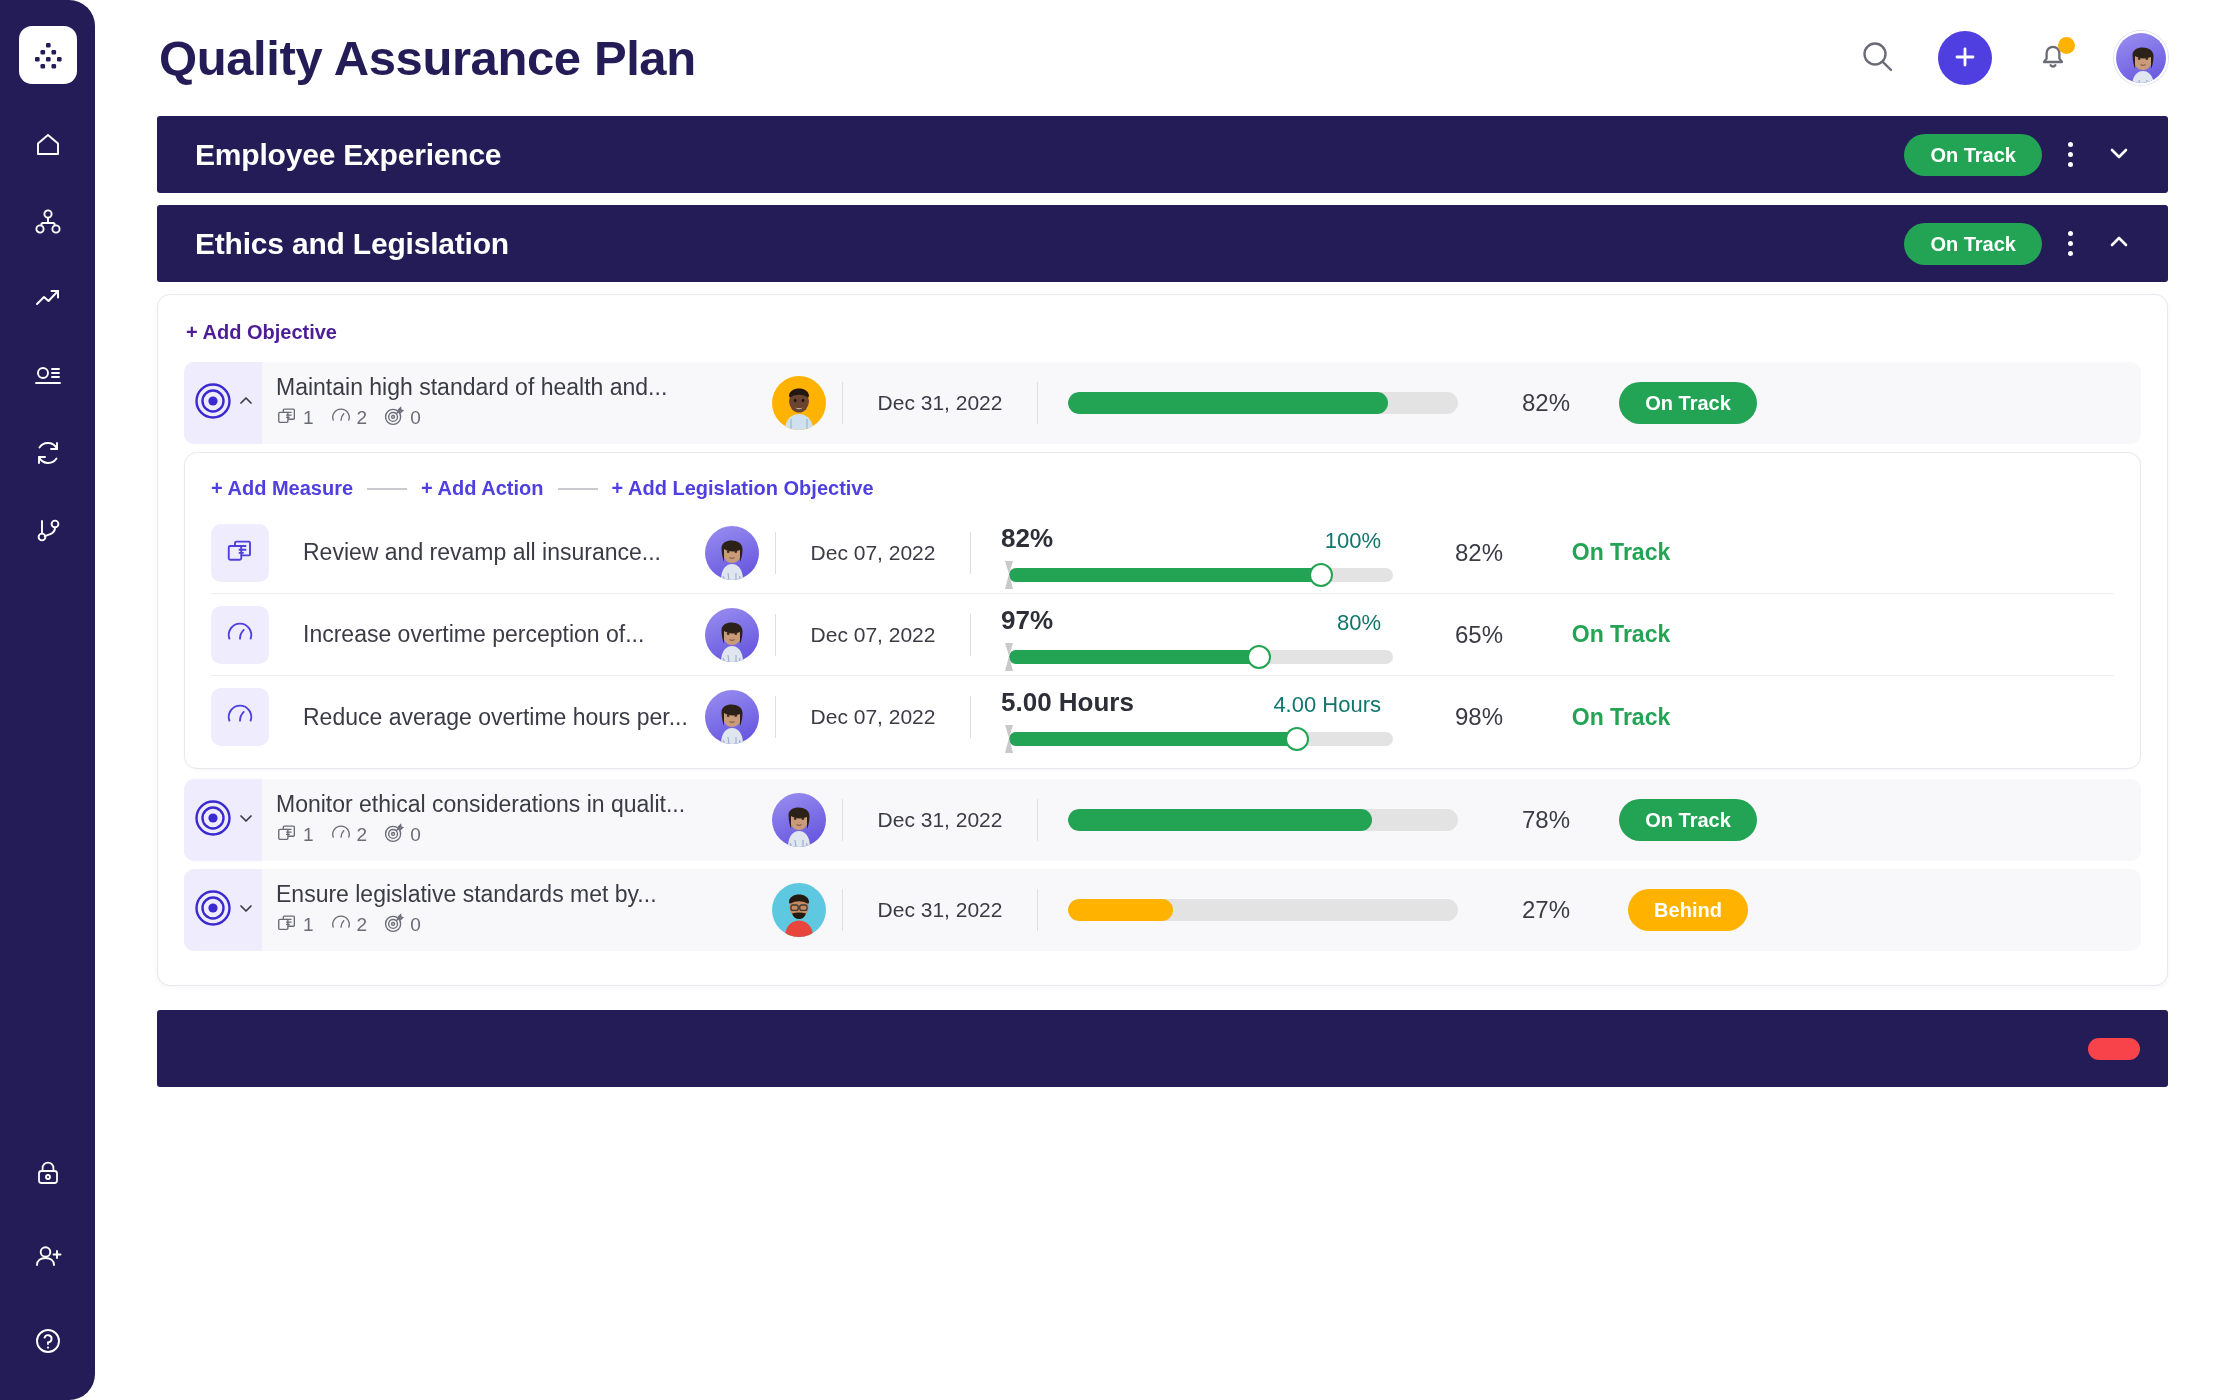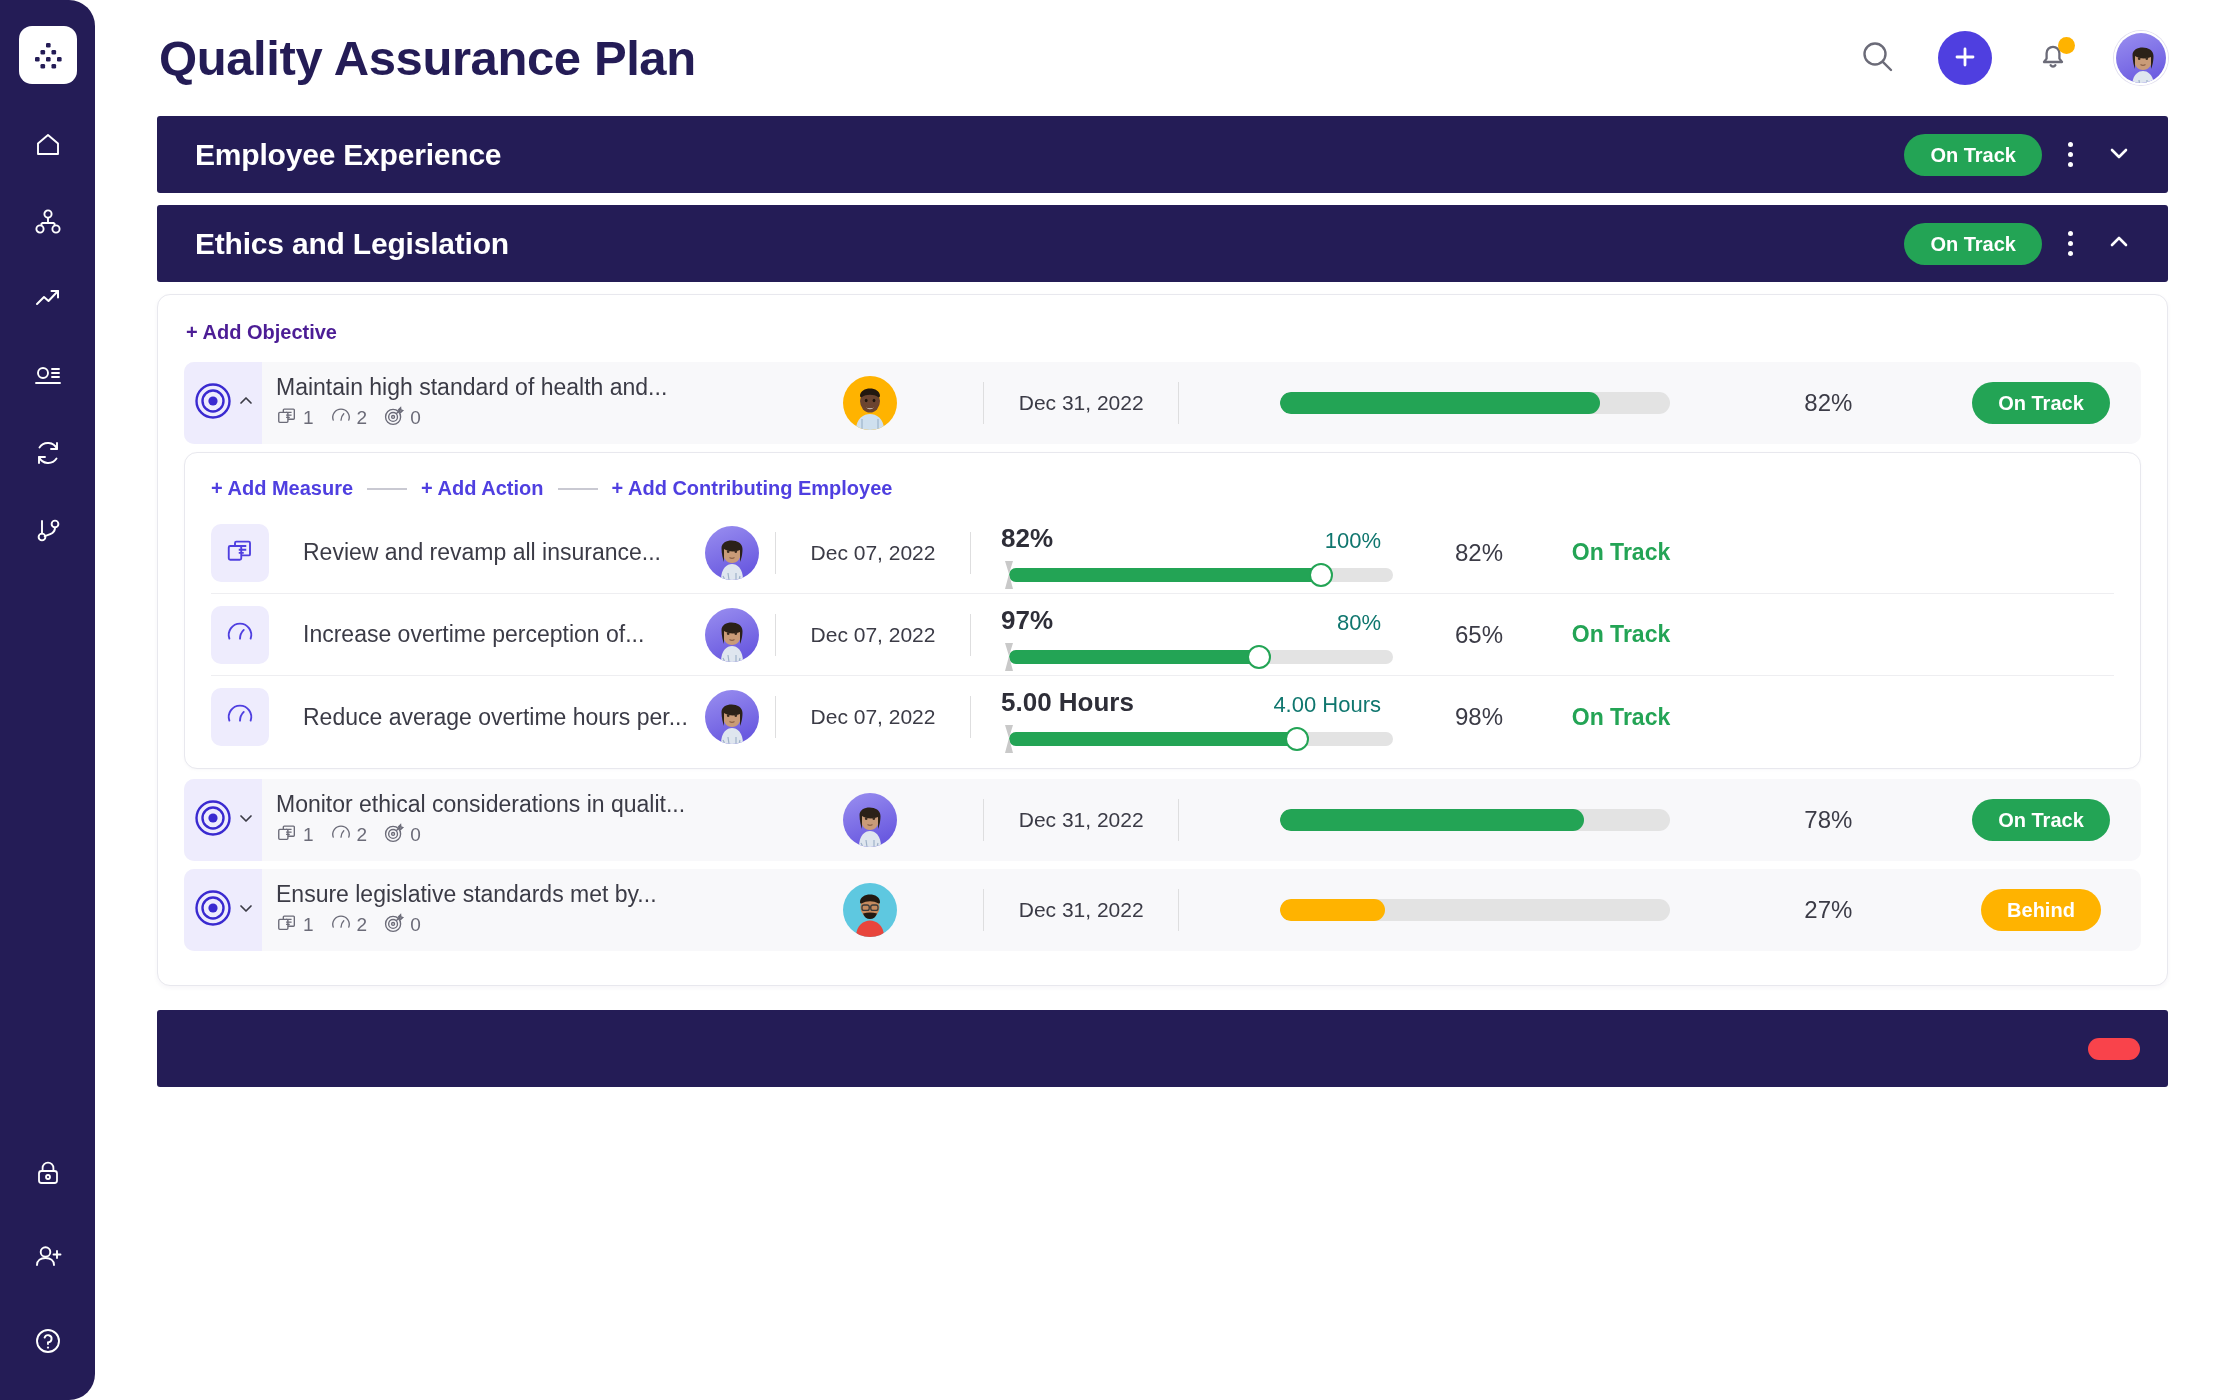--- a/index.html
+++ b/index.html
@@ -146,21 +146,20 @@
     background: #eeecfd;
     display: flex; align-items: center; justify-content: center;
     gap: 3px;
     flex: 0 0 78px;
     cursor: pointer;
   }
   .obj-body {
     flex: 1 1 auto;
     display: flex; align-items: center;
     padding-left: 14px;
-    justify-content: space-between;
   }
   .obj-textcol { width: 480px; flex: 0 0 480px; }
   .obj-name {
     font-size: 23px;
     color: #3b3b46;
     line-height: 1.15;
     white-space: nowrap; overflow: hidden; text-overflow: ellipsis;
   }
   .meta-row { display: flex; align-items: center; gap: 16px; margin-top: 4px; }
   .meta { display: flex; align-items: center; gap: 5px; color: #6b6b78; font-size: 19px; }
@@ -532,21 +531,21 @@
         </div>
       </div>
 
       
       <div class="sub-panel">
         <div class="add-links">
           <span class="add-link">+ Add Measure</span>
           <span class="link-sep"></span>
           <span class="add-link">+ Add Action</span>
           <span class="link-sep"></span>
-          <span class="add-link">+ Add Contributing Employee</span>
+          <span class="add-link">+ Add Legislation Objective</span>
         </div>
 
         <div class="meas-row">
           <div class="meas-iconcell">
             <span>
               <svg width="30" height="30" viewBox="0 0 24 24" fill="none" stroke="#4f3fe0" stroke-width="1.5" stroke-linejoin="round">
                 <rect x="3" y="8" width="10" height="11" rx="1.2"></rect>
                 <path d="M8 8 V5.5 A1 1 0 0 1 9 4.5 H19 A1 1 0 0 1 20 5.5 V14.5 A1 1 0 0 1 19 15.5 H13"></path>
                 <path d="M11 8 H17 M11 11 H17 M11 13.5 H15"></path>
               </svg>

